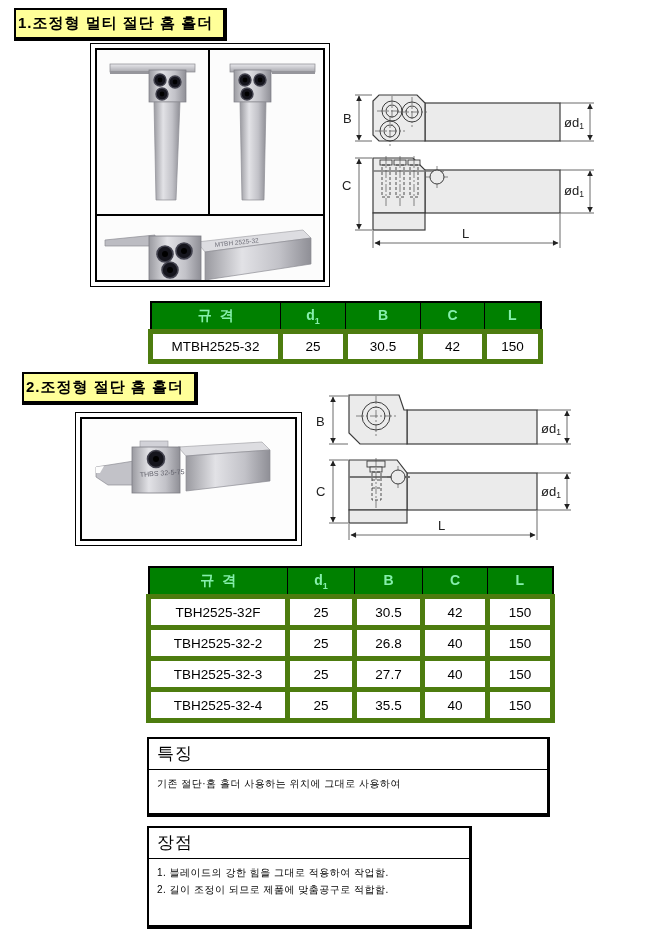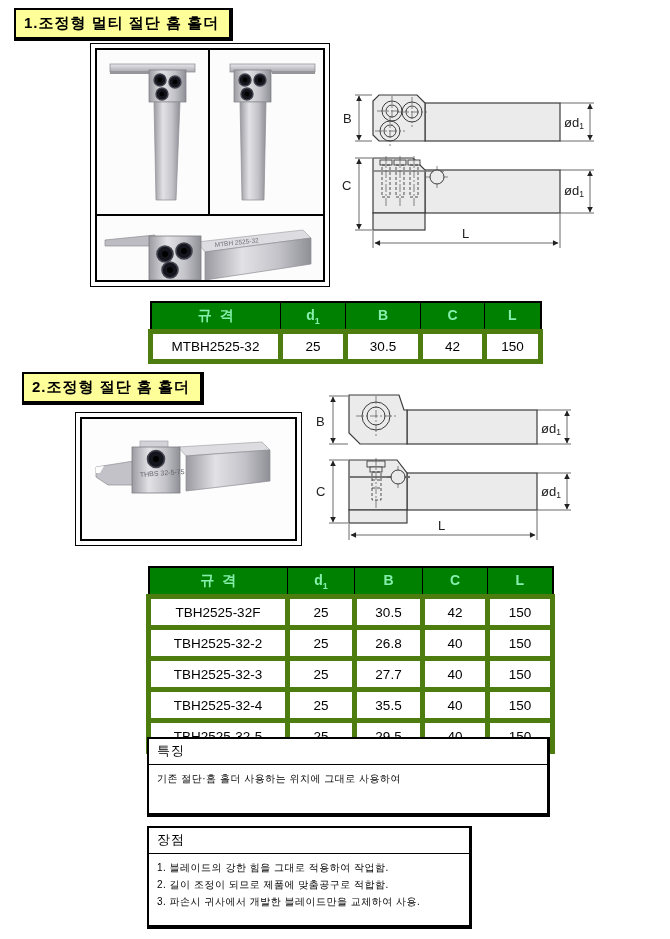--- a/index.html
+++ b/index.html
@@ -6,21 +6,21 @@
   .page{
     position:relative;width:670px;height:939px;background:#ffffff;
     font-family:"Liberation Sans","DejaVu Sans",sans-serif;color:#000;
     overflow:hidden;
   }
   
   .title-box{
     position:absolute;background:#ffff99;
     border:2px solid #000;border-right-width:4px;border-bottom-width:4px;
     font-weight:bold;font-size:15px;letter-spacing:1px;
-    padding:4px 10px 4px 8px;white-space:pre;
+    padding:4px 10px 4px 2px;white-space:pre;
   }
   #title1{left:14px;top:8px;}
   #title2{left:22px;top:372px;}
 
   
   .photo-frame{position:absolute;border:1px solid #000;background:#fff;padding:4px;}
   .photo-inner{border:2px solid #000;background:#fdfdfd;width:100%;height:100%;box-sizing:border-box;}
   #photo-frame-1{left:90px;top:43px;width:240px;height:244px;box-sizing:border-box;}
   #photo-frame-2{left:75px;top:412px;width:227px;height:134px;box-sizing:border-box;}
   .pgrid{display:grid;width:100%;height:100%;grid-template-columns:50% 50%;grid-template-rows:166px auto;}
@@ -48,21 +48,21 @@
   table.spec td{
     font-size:13.5px;text-align:center;border:5px solid #4d7c0f;height:25px;padding:0;
   }
   #table2 td{height:26px;}
   table.spec sub{font-size:9px;}
 
   
   .info-box{position:absolute;border:2px solid #000;border-bottom-width:4px;border-right-width:3px;background:#fff;box-sizing:border-box;}
   #feature-box{left:147px;top:737px;width:403px;height:80px;}
   #advantage-box{left:147px;top:826px;width:325px;height:103px;}
-  .info-title{border-bottom:1px solid #000;font-size:13px;padding:3px 8px 4px 8px;letter-spacing:1px;}
+  .info-title{border-bottom:1px solid #000;font-size:17px;padding:3px 8px 4px 8px;letter-spacing:1px;}
   .info-body{padding:5px 8px 4px 8px;font-size:10px;line-height:1.72;letter-spacing:0.5px;}
   .info-line{white-space:pre;}
 </style>
 </head>
 <body>
 
 <div class="page">
 
   <div class="title-box" id="title1">1.조정형 멀티 절단 홈 홀더</div>
 
@@ -400,39 +400,31 @@
         <td>40</td>
         <td>150</td>
       </tr>
       <tr>
         <td>TBH2525-32-4</td>
         <td>25</td>
         <td>35.5</td>
         <td>40</td>
         <td>150</td>
       </tr>
-      <tr>
-        <td>TBH2525-32-5</td>
-        <td>25</td>
-        <td>29.5</td>
-        <td>40</td>
-        <td>150</td>
-      </tr>
     </tbody>
   </table>
 
   <div class="info-box" id="feature-box">
     <div class="info-title">특징</div>
     <div class="info-body">
       <div class="info-line">기존 절단·홈 홀더 사용하는 위치에 그대로 사용하여</div>
     </div>
   </div>
 
   <div class="info-box" id="advantage-box">
     <div class="info-title">장점</div>
     <div class="info-body">
       <div class="info-line">1. 블레이드의 강한 힘을 그대로 적용하여 작업함.</div>
       <div class="info-line">2. 길이 조정이 되므로 제품에 맞춤공구로 적합함.</div>
-      <div class="info-line">3. 파손시 귀사에서 개발한 블레이드만을 교체하여 사용.</div>
     </div>
   </div>
 
 </div>
 
 </body></html>

